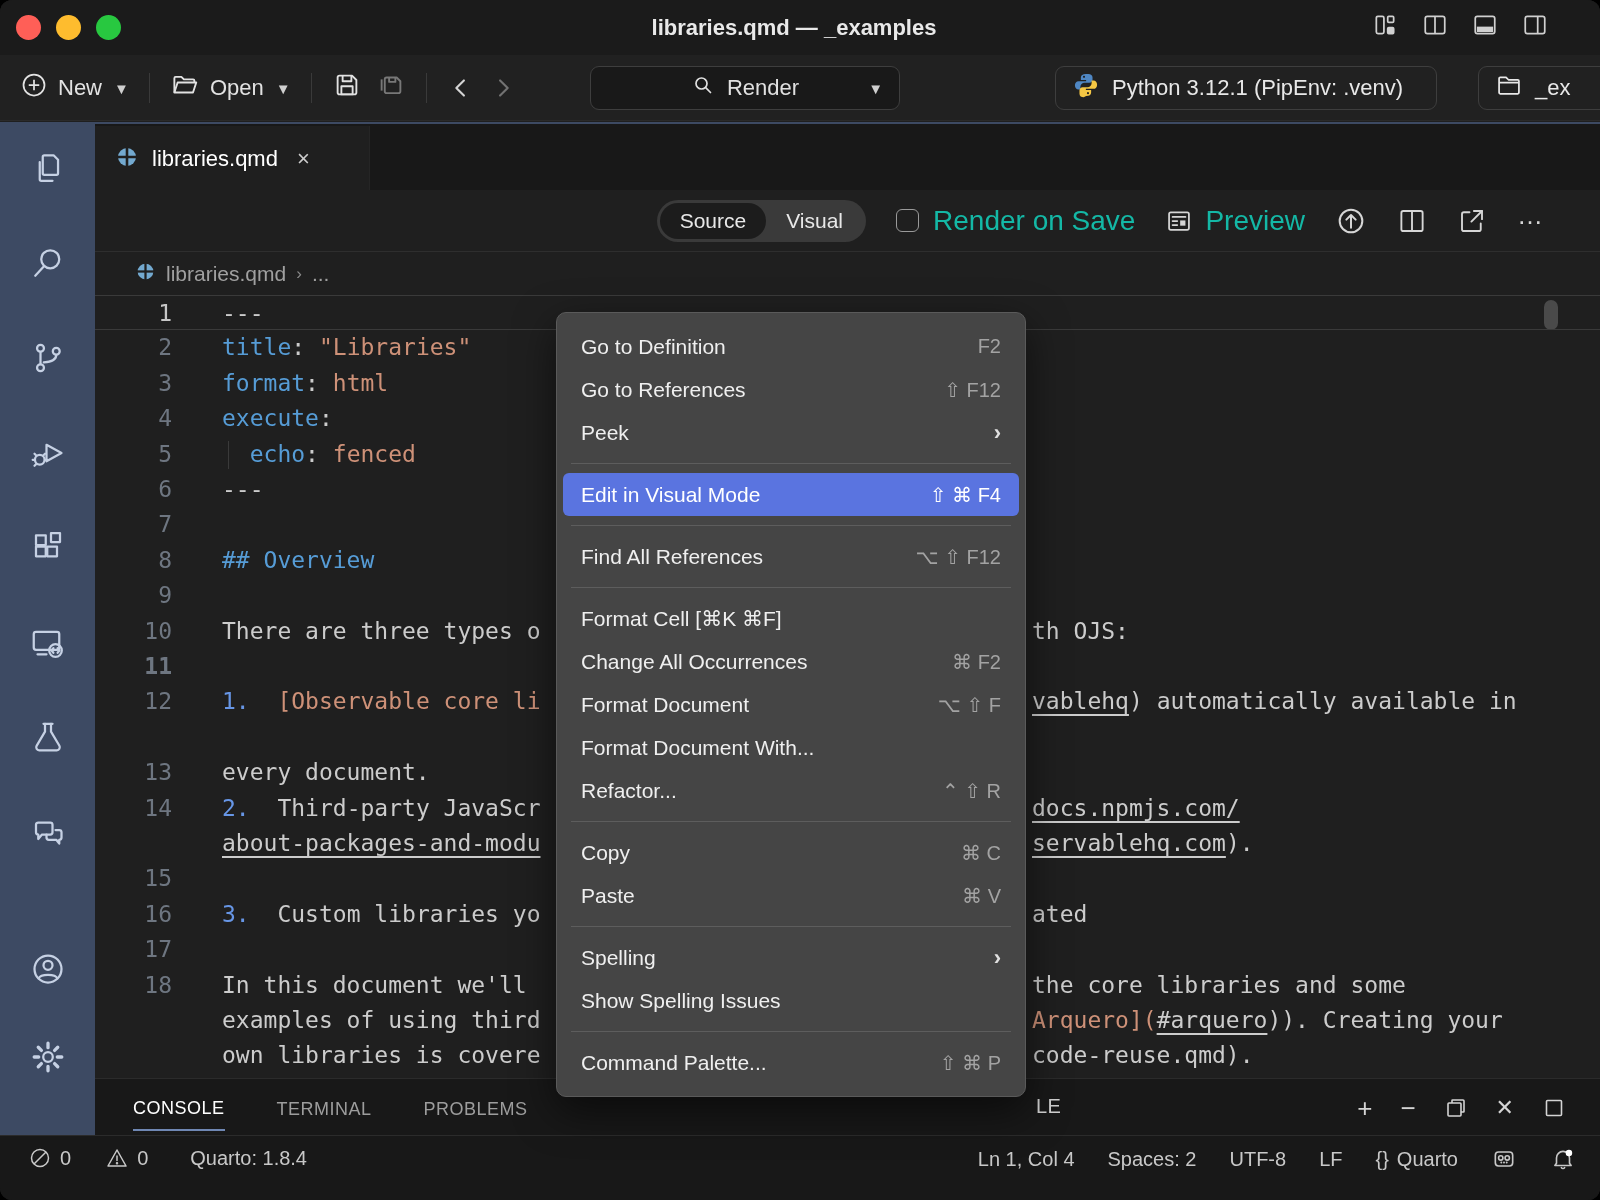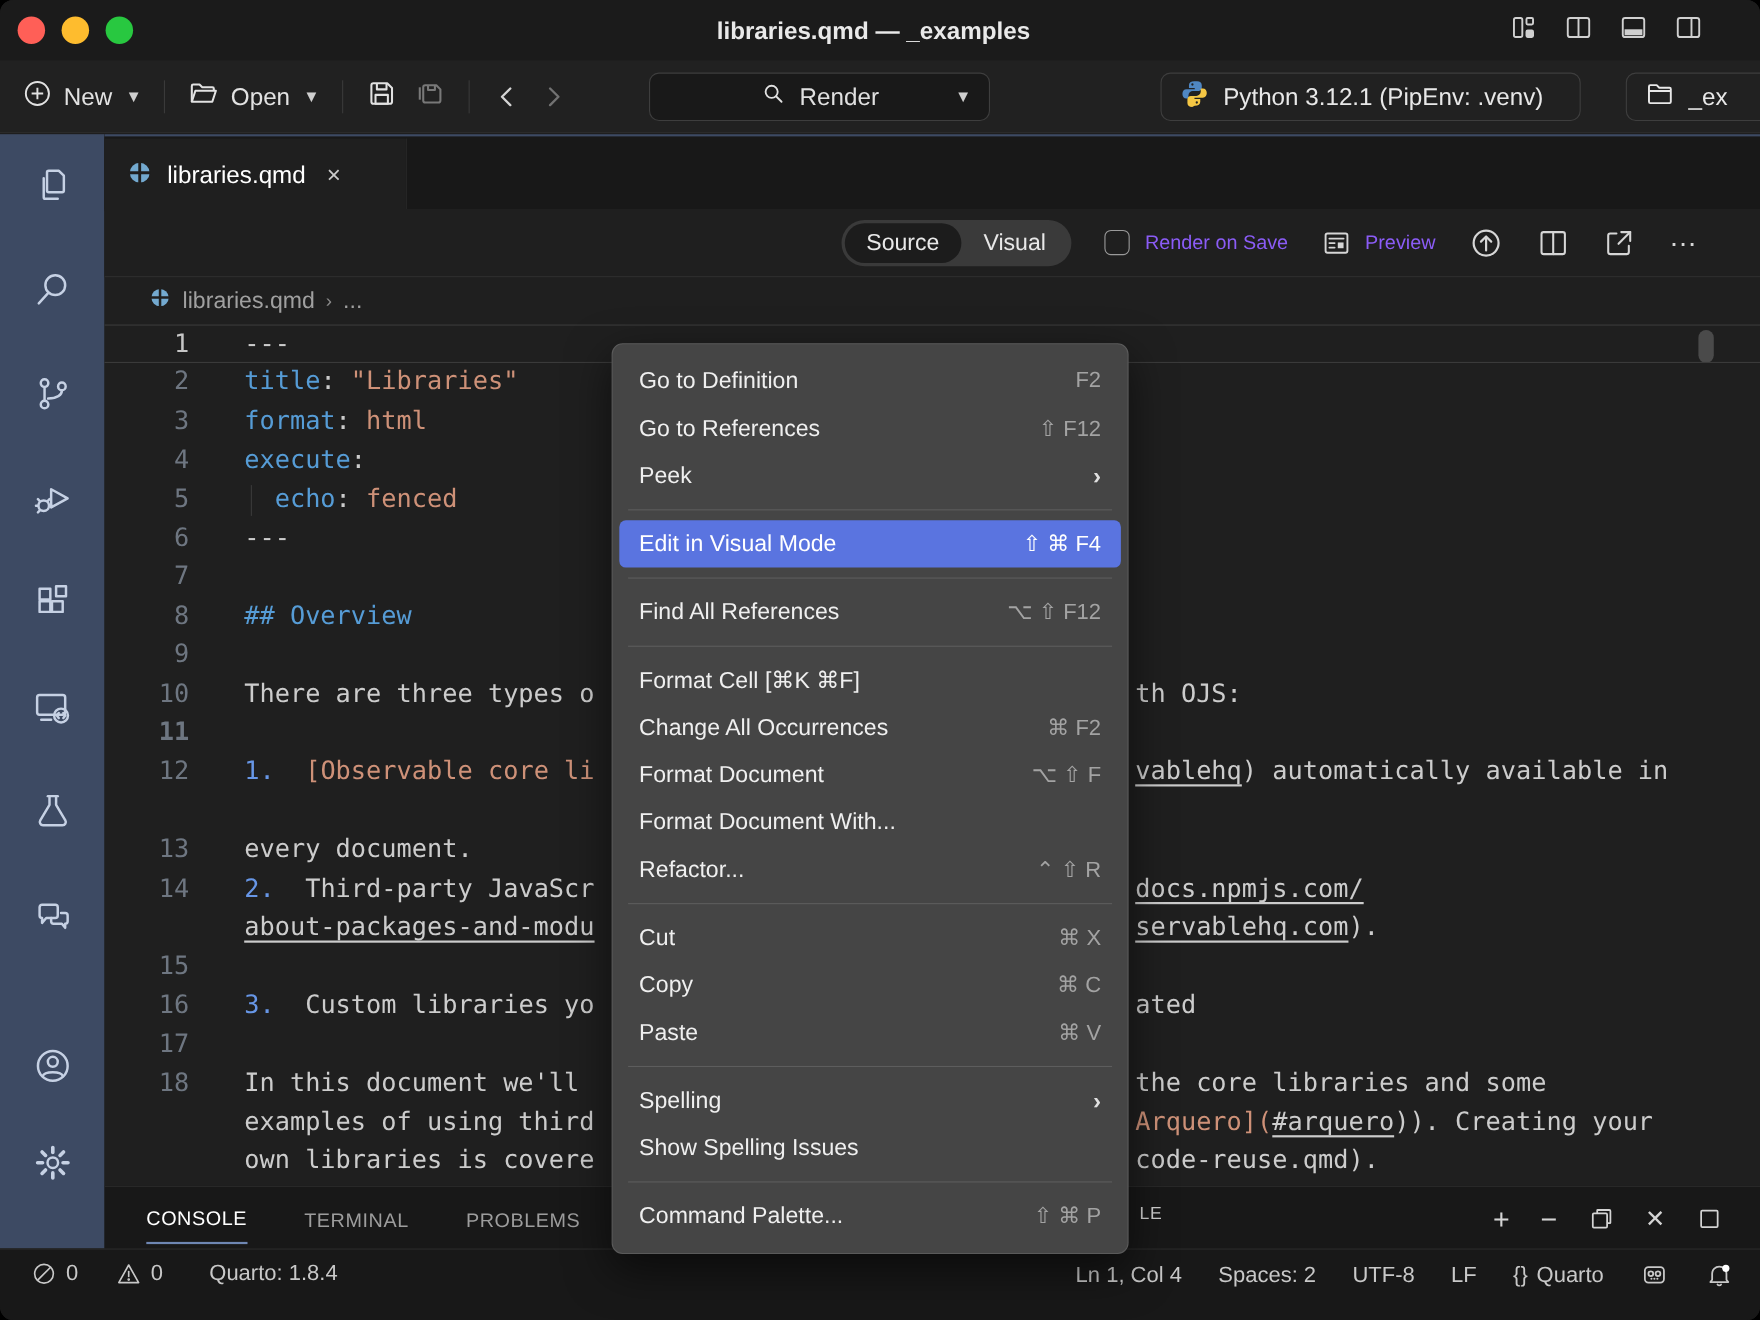--- a/index.html
+++ b/index.html
@@ -41,21 +41,21 @@
   .tab{position:absolute;left:0;top:2px;width:275px;height:66px;background:#1f1f1f;display:flex;align-items:center;
        gap:13px;padding:0 20px;border-right:1px solid #252525;}
   .tab-label{font-size:22px;color:#ffffff;}
   .tab-close{color:#cccccc;font-size:22px;margin-left:6px;}
   .edtoolbar{position:absolute;left:0;top:68px;width:1505px;height:62px;background:#1f1f1f;border-bottom:1px solid #2e2e2e;
              display:flex;align-items:center;justify-content:flex-end;gap:30px;padding-right:55px;}
   .segctl{display:flex;align-items:center;background:#3a3a3a;border-radius:999px;height:42px;padding:3px;}
   .segctl .seg{font-size:21px;color:#e8e8e8;padding:0 20px;height:36px;display:flex;align-items:center;border-radius:999px;}
   .seg.active{background:#1c1c1c;}
   .checkbox{width:23px;height:23px;border:1.5px solid #9a9a9a;border-radius:6px;}
-  .edlabel{font-size:18px;color:#8b5cf6;}
+  .edlabel{font-size:28px;color:#14b8a6;}
   .edicon svg{display:block;stroke:#d6d6d6;fill:none;stroke-width:1.5;stroke-linecap:round;stroke-linejoin:round;}
   .ellipsis{font-size:26px;color:#d6d6d6;letter-spacing:2px;line-height:10px;padding-bottom:12px;}
   .breadcrumb{position:absolute;left:0;top:130px;width:1505px;height:43px;display:flex;align-items:center;gap:10px;
               padding-left:40px;color:#a0a0a0;font-size:21px;}
   .bc-sep{font-size:17px;color:#8a8a8a;}
   
   .code{position:absolute;left:0;top:173px;width:1505px;height:783px;font-family:"DejaVu Sans Mono",monospace;
         font-size:23px;}
   .crow{position:absolute;left:0;width:1505px;height:35.4px;white-space:pre;line-height:35.4px;}
   .crow.cur{border-top:1px solid #3a3a3a;border-bottom:1px solid #3a3a3a;}
@@ -66,21 +66,21 @@
   .guide{position:absolute;left:133px;top:4px;height:28px;width:1px;background:#3a3a3a;}
   .tk{color:#569cd6;} .ts{color:#ce9178;} .tp{color:#cccccc;} .tli{color:#6796e6;}
   .tu{color:#cccccc;text-decoration:underline;text-underline-offset:5px;}
   .th{color:#569cd6;font-weight:normal;}
   .vscroll{position:absolute;right:42px;top:5px;width:14px;height:30px;background:#4a4a4a;border-radius:7px;}
   
   .panel{position:absolute;left:95px;top:1078px;width:1505px;height:57px;background:#181818;border-top:1px solid #2b2b2b;}
   .ptabs{position:absolute;left:38px;top:0;height:57px;display:flex;gap:52px;align-items:center;}
   .ptab{font-size:18px;letter-spacing:.5px;color:#9d9d9d;padding:14px 0 10px 0;}
   .ptab.active{color:#ffffff;border-bottom:2px solid #6f87b3;}
-  .ptail{position:absolute;left:941px;top:16px;font-size:16px;color:#d0d0d0;letter-spacing:.5px;}
+  .ptail{position:absolute;left:941px;top:16px;font-size:20px;color:#d0d0d0;letter-spacing:.5px;}
   .picons{position:absolute;right:34px;top:0;height:57px;display:flex;gap:28px;align-items:center;color:#d4d4d4;}
   .picons .pi{font-size:26px;line-height:1;}
   .picons svg{display:block;stroke:#d4d4d4;fill:none;stroke-width:1.6;}
   
   .statusbar{position:absolute;left:0;top:1135px;width:1600px;height:65px;background:#181818;border-top:1px solid #2b2b2b;
              font-size:20px;color:#c8c8c8;}
   .sb-left{position:absolute;left:28px;top:10px;display:flex;align-items:center;gap:12px;}
   .sb-right{position:absolute;right:24px;top:10px;display:flex;align-items:center;gap:33px;}
   .sb-item{display:flex;align-items:center;gap:8px;}
   .sb-left svg,.sb-right svg{display:block;stroke:#c8c8c8;fill:none;stroke-width:1.5;stroke-linecap:round;stroke-linejoin:round;}
@@ -489,24 +489,20 @@
       </div>
       <div class="mi">
         <span class="lbl">Format Document With...</span>
       </div>
       <div class="mi">
         <span class="lbl">Refactor...</span>
         <span class="sc">⌃ ⇧ R</span>
       </div>
       <div class="msep"></div>
       <div class="mi">
-        <span class="lbl">Cut</span>
-        <span class="sc">⌘ X</span>
-      </div>
-      <div class="mi">
         <span class="lbl">Copy</span>
         <span class="sc">⌘ C</span>
       </div>
       <div class="mi">
         <span class="lbl">Paste</span>
         <span class="sc">⌘ V</span>
       </div>
       <div class="msep"></div>
       <div class="mi">
         <span class="lbl">Spelling</span>

